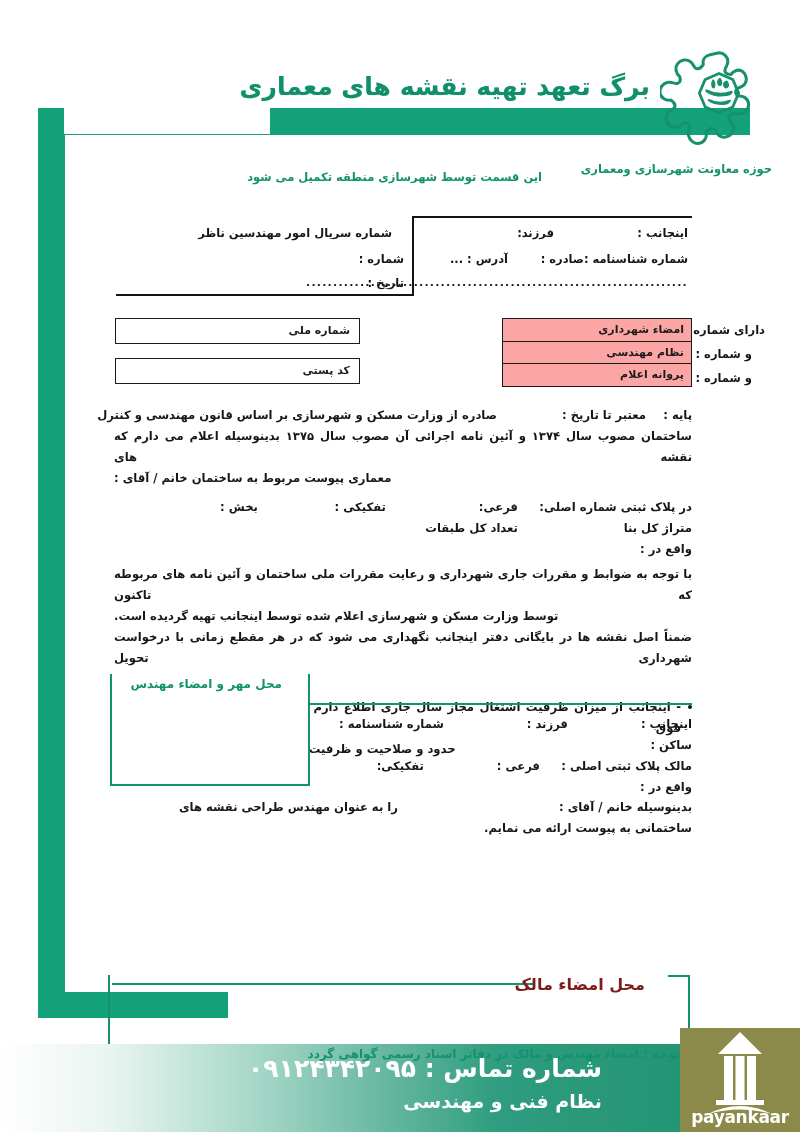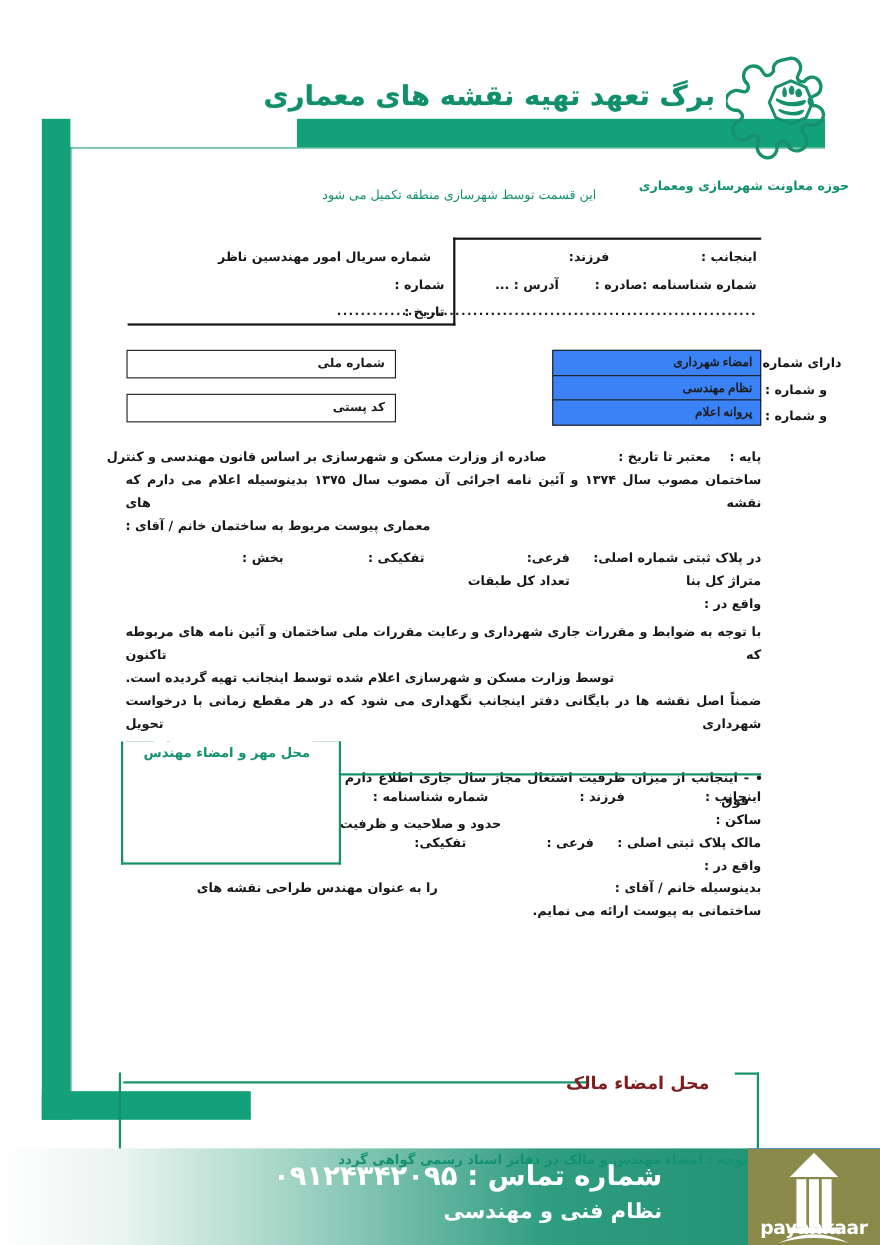--- a/index.html
+++ b/index.html
@@ -97,21 +97,21 @@
     height: 884px;
     background: #1d9e79;
   }
 
   
   .subtitle {
     position: absolute;
     top: 170px;
     right: 258px;
     font-size: 11.5px;
-    font-weight: normal;
+    font-weight: bold;
     color: #12916d;
     white-space: nowrap;
   }
 
   
   .admin-block {
     position: absolute;
     top: 214px;
     right: 108px;
     width: 576px;
@@ -162,22 +162,21 @@
     position: absolute;
     top: 318px;
     right: 108px;
     width: 190px;
   }
   .bx {
     position: relative;
     height: 22px;
     border: 1.4px solid #1b1b1b;
     margin-bottom: -1.4px;
-    background: #3b82f6;
-    font-family: Liberation Serif, serif;
+    background: #fca5a5;
   }
   .bx span {
     position: absolute;
     right: 7px;
     top: 4px;
     font-size: 11px;
     font-weight: bold;
     color: #1b1b1b;
     white-space: nowrap;
   }
@@ -405,21 +404,21 @@
     font-size: 19px;
     font-weight: bold;
     color: #ffffff;
     white-space: nowrap;
   }
   .logo-box {
     position: absolute;
     bottom: 0;
     right: 0;
     width: 120px;
-    height: 88px;
+    height: 104px;
     background: #3b82f6;
     overflow: hidden;
     z-index: 5;
   }
   .logo-word {
     position: absolute;
     bottom: 5px;
     left: 0;
     width: 120px;
     text-align: center;

